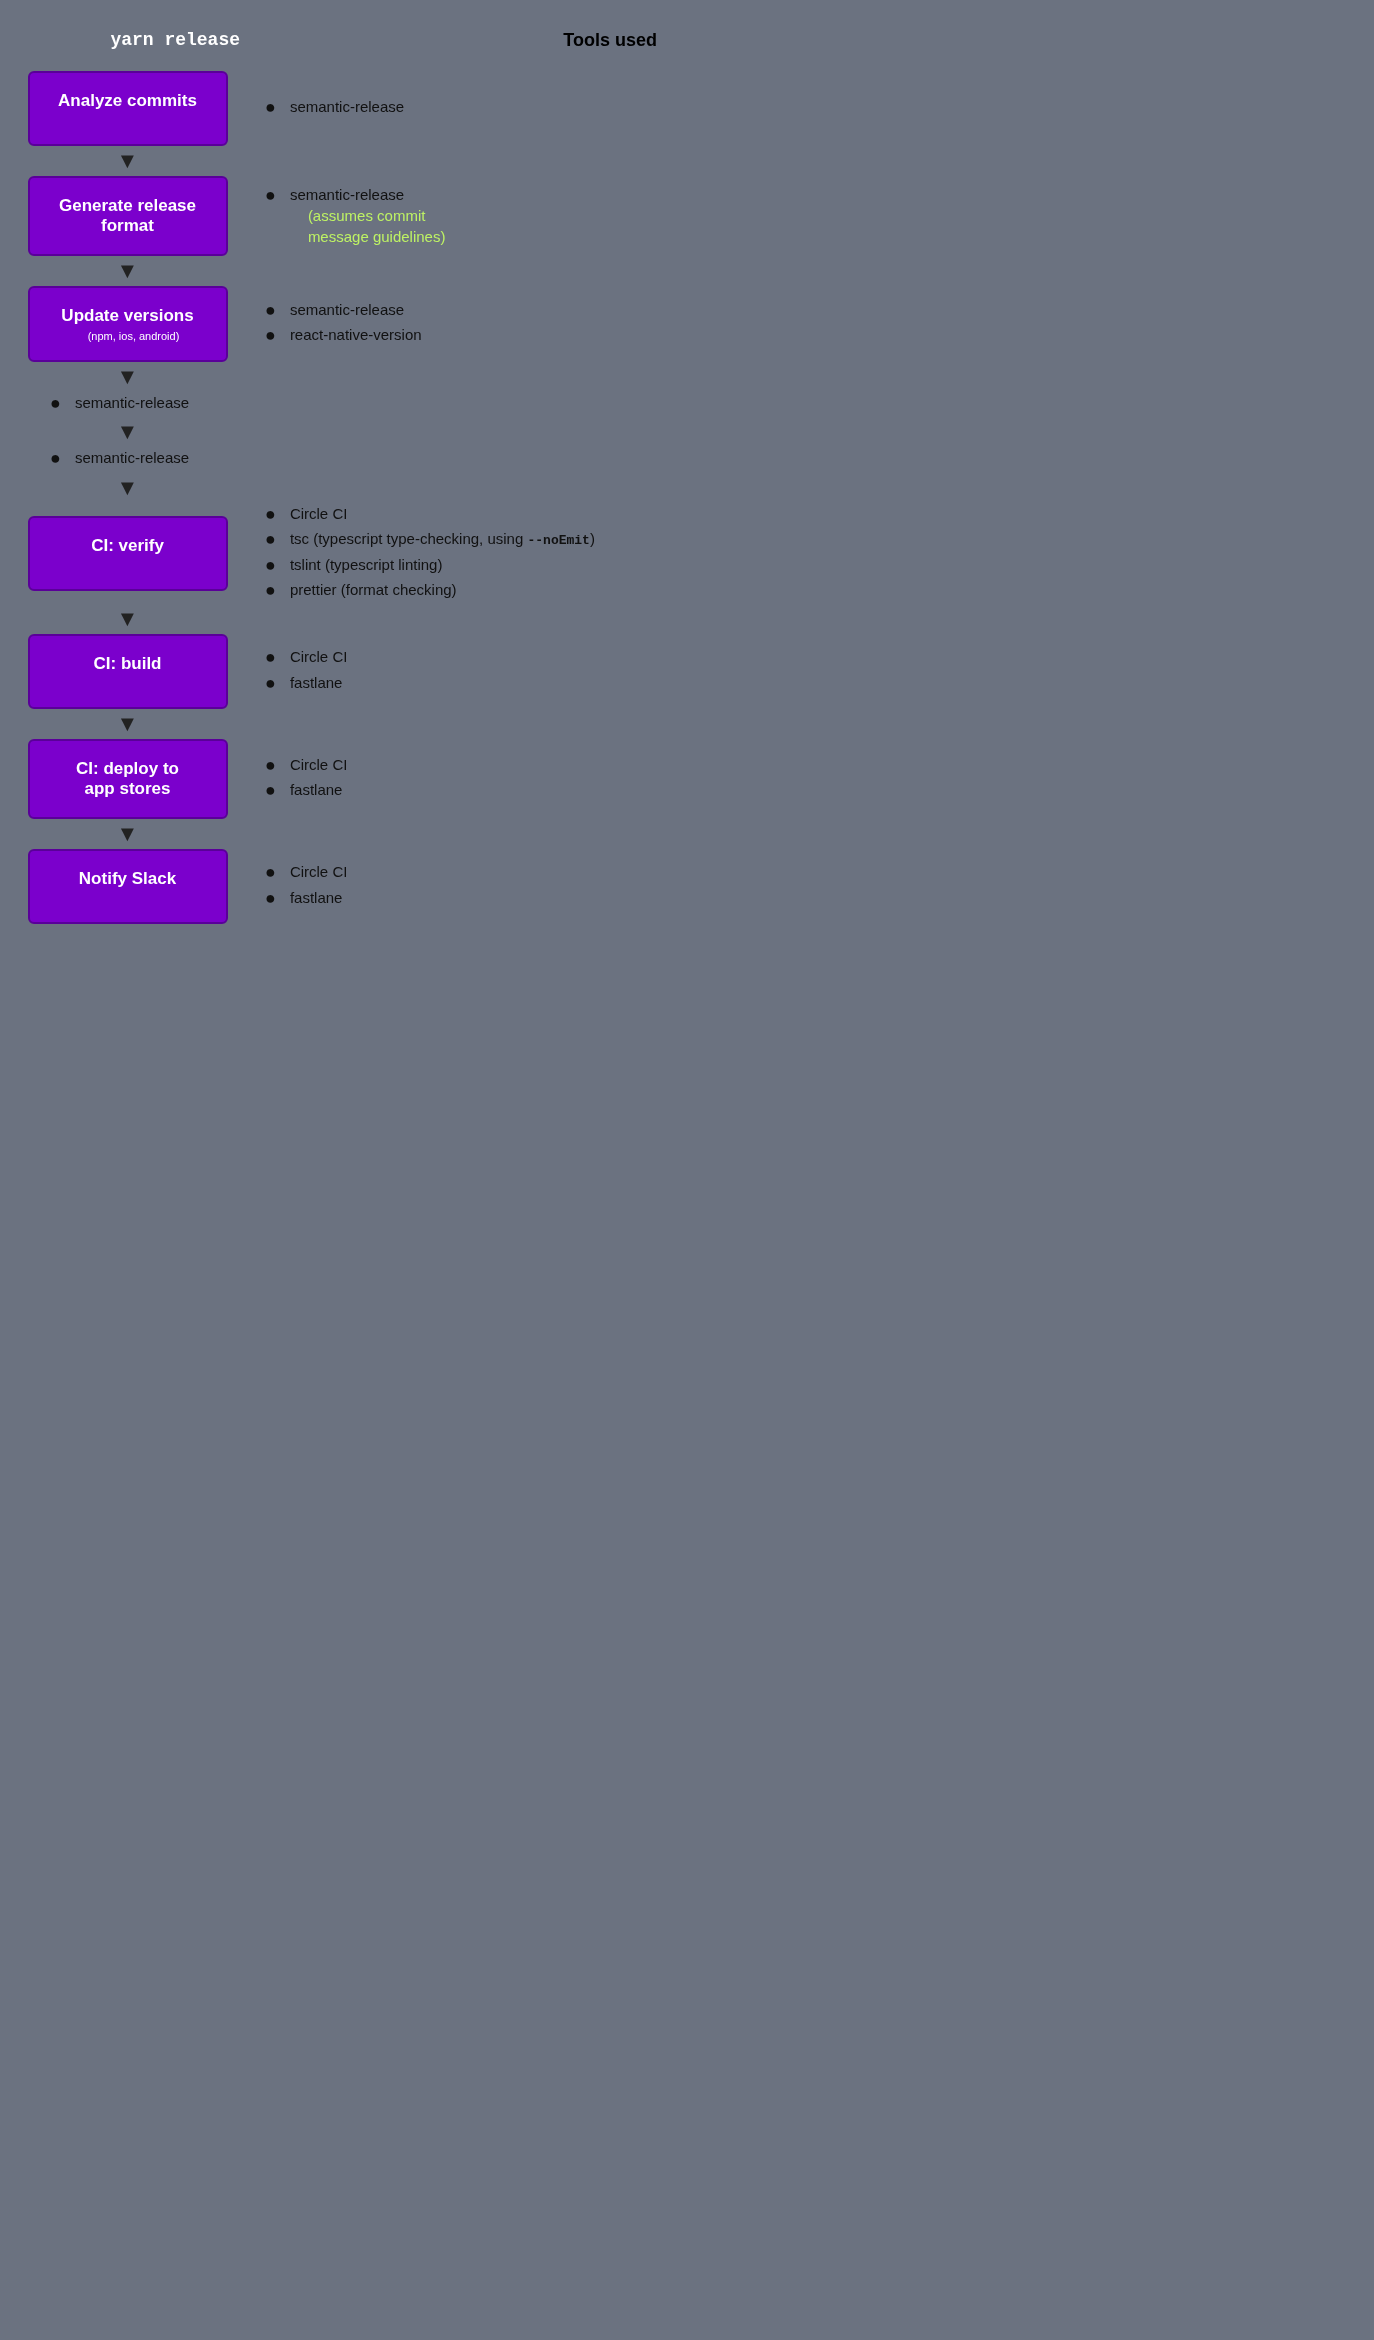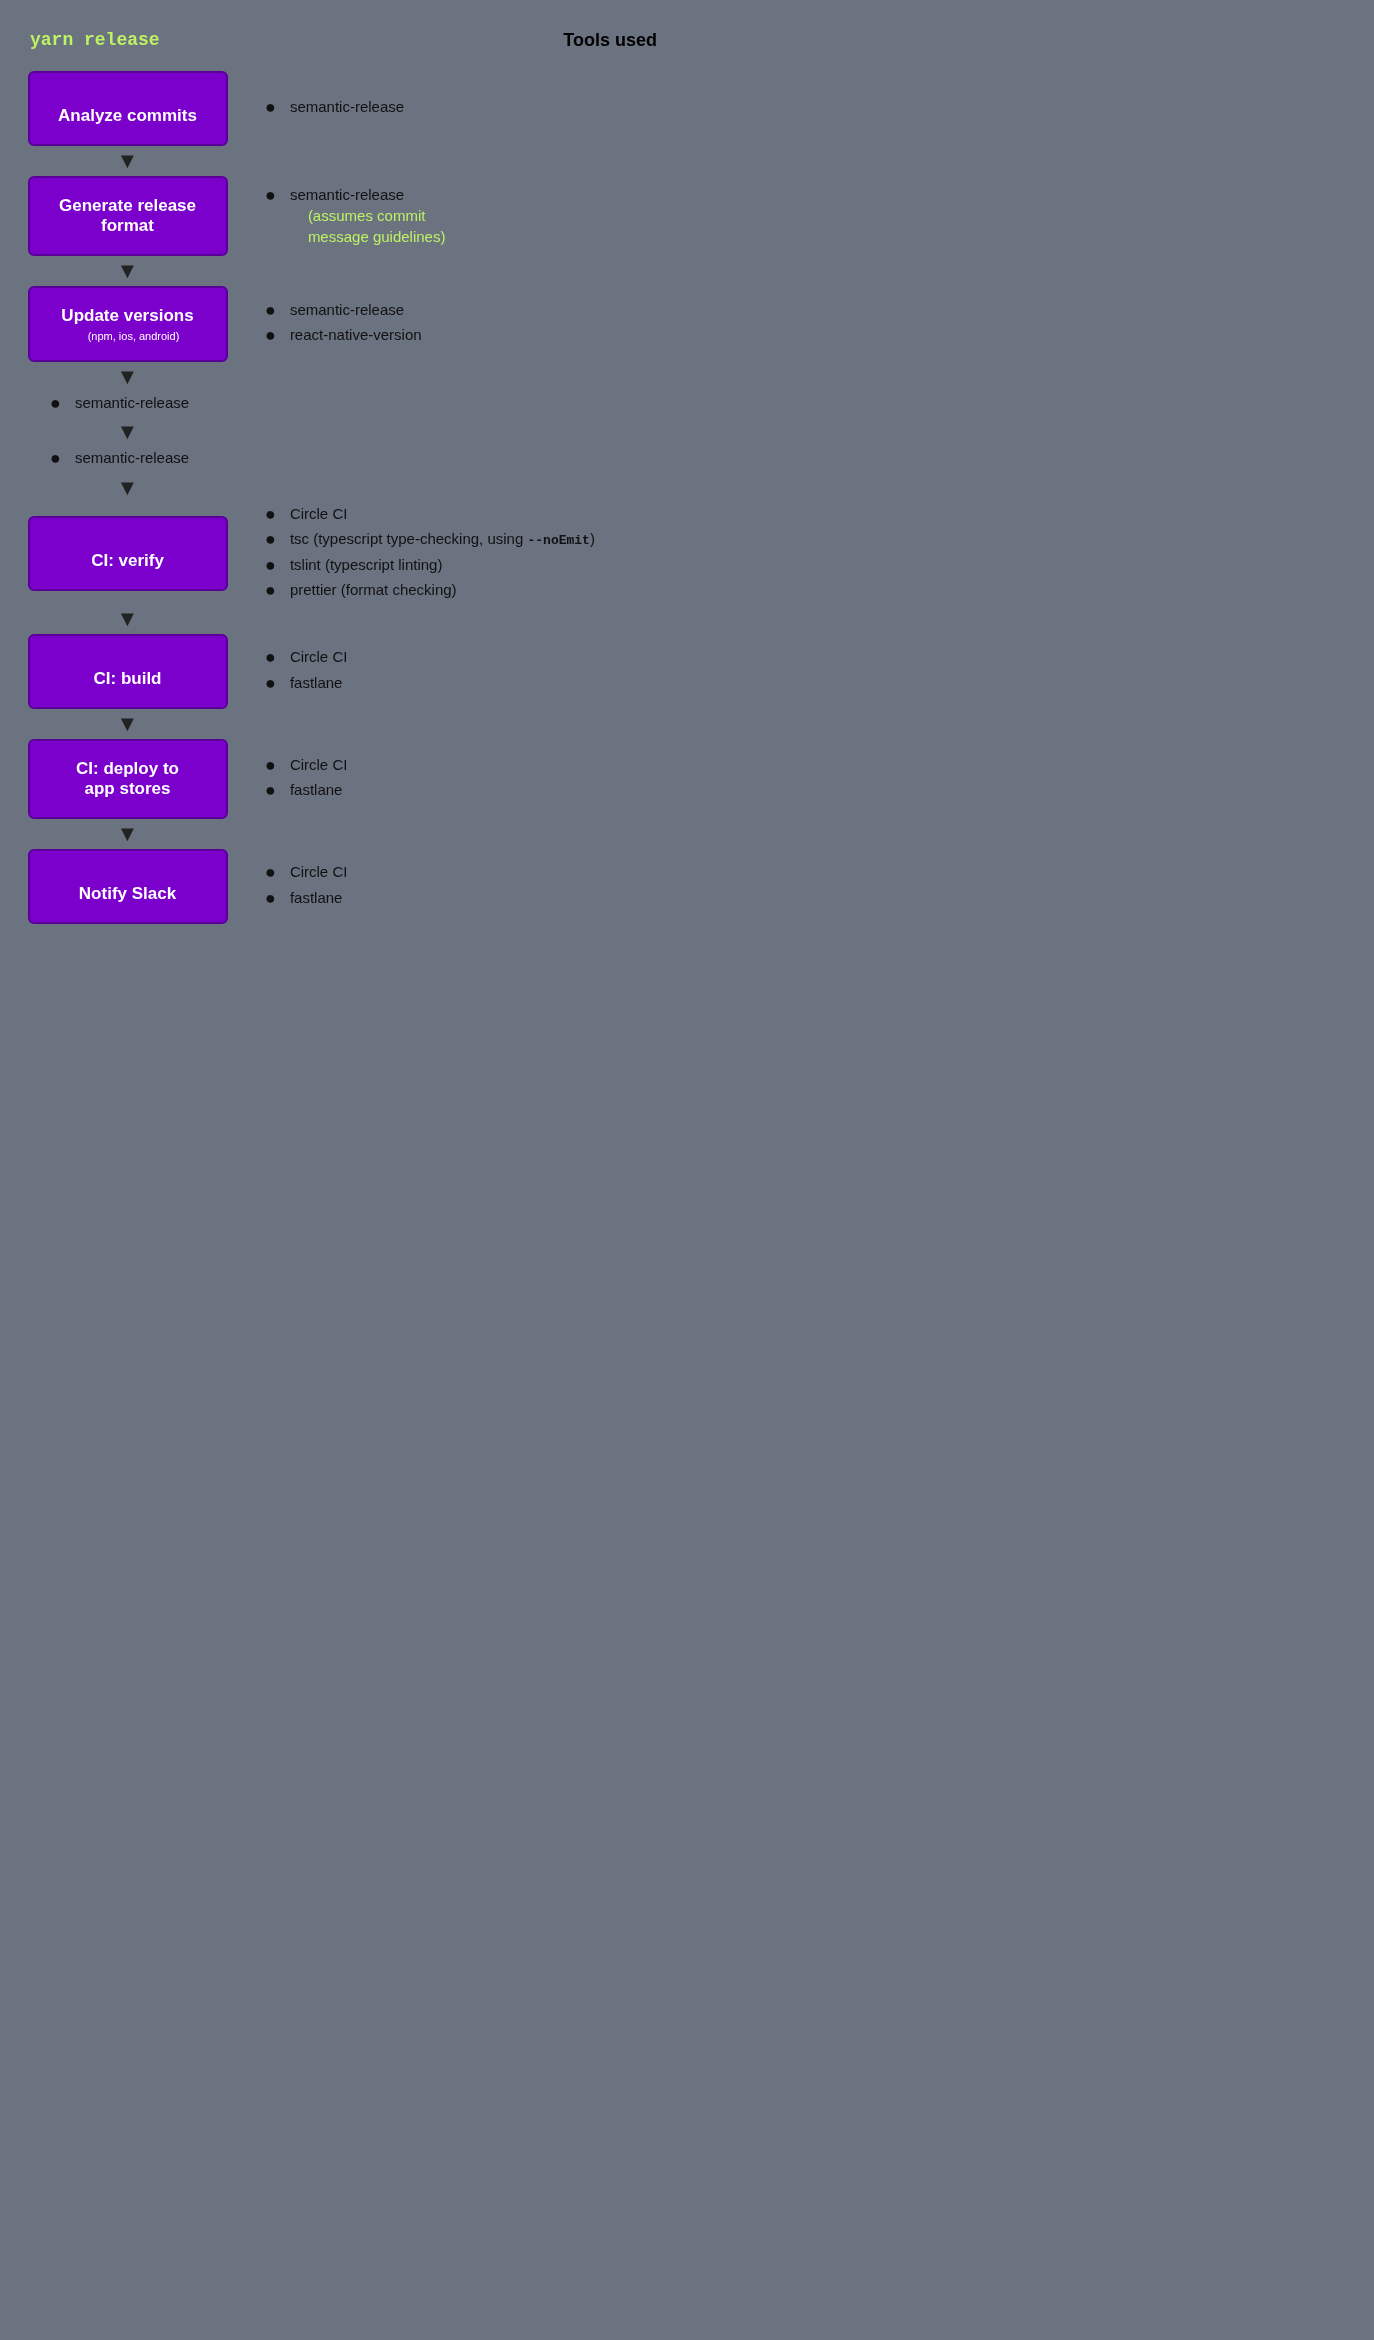--- a/index.html
+++ b/index.html
@@ -24,22 +24,22 @@
       justify-content: space-between;
       align-items: flex-start;
       margin-bottom: 20px;
       padding: 0 10px;
     }
 
     .header-left {
       font-family: 'Courier New', Courier, monospace;
       font-weight: bold;
       font-size: 18px;
-      color: #bef264;
-      text-align: left;
+      color: #ffffff;
+      text-align: right;
       flex: 0 0 210px;
     }
 
     .header-right {
       font-weight: bold;
       font-size: 18px;
       color: #000000;
       flex: 1;
       text-align: right;
       padding-left: 60px;
@@ -72,21 +72,21 @@
       border-radius: 6px;
       color: white;
       font-size: 17px;
       font-weight: bold;
       text-align: center;
       padding: 18px 16px;
       width: 200px;
       min-height: 75px;
       display: flex;
       flex-direction: column;
-      justify-content: flex-end;
+      justify-content: flex-start;
       align-items: center;
     }
 
     .purple-box .subtitle {
       font-size: 11px;
       font-weight: normal;
       margin-top: 4px;
       padding-left: 12px;
     }
 

